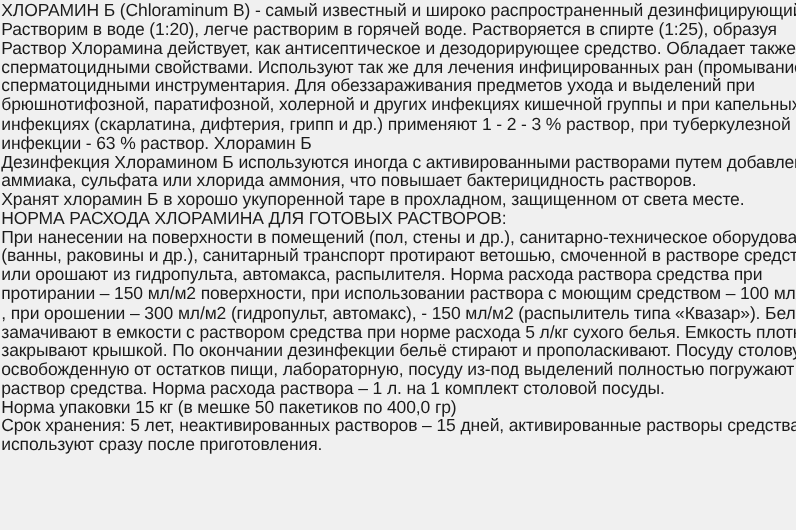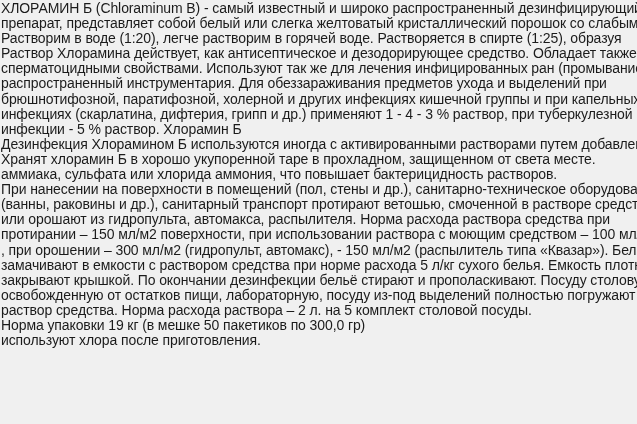--- a/index.html
+++ b/index.html
@@ -30,35 +30,36 @@
   .line {
     white-space: nowrap;
     height: 15.1px;
   }
 </style>
 </head>
 <body>
 
 <div class="doc">
   <div class="line">ХЛОРАМИН Б (Chloraminum B) - самый известный и широко распространенный дезинфицирующий</div>
-  <div class="line">препарат, представляет собой белый или слегка желтоватый кристаллический порошок со слабым</div>
   <div class="line">Растворим в воде (1:20), легче растворим в горячей воде. Растворяется в спирте (1:25), образуя</div>
   <div class="line">Раствор Хлорамина действует, как антисептическое и дезодорирующее средство. Обладает также</div>
   <div class="line">сперматоцидными свойствами. Используют так же для лечения инфицированных ран (промывание,</div>
-  <div class="line">распространенный инструментария. Для обеззараживания предметов ухода и выделений при</div>
+  <div class="line">сперматоцидными инструментария. Для обеззараживания предметов ухода и выделений при</div>
   <div class="line">брюшнотифозной, паратифозной, холерной и других инфекциях кишечной группы и при капельных</div>
-  <div class="line">инфекциях (скарлатина, дифтерия, грипп и др.) применяют 1 - 4 - 3 % раствор, при туберкулезной</div>
-  <div class="line">инфекции - 5 % раствор. Хлорамин Б</div>
+  <div class="line">инфекциях (скарлатина, дифтерия, грипп и др.) применяют 1 - 2 - 3 % раствор, при туберкулезной</div>
+  <div class="line">инфекции - 63 % раствор. Хлорамин Б</div>
   <div class="line">Дезинфекция Хлорамином Б используются иногда с активированными растворами путем добавление</div>
+  <div class="line">аммиака, сульфата или хлорида аммония, что повышает бактерицидность растворов.</div>
   <div class="line">Хранят хлорамин Б в хорошо укупоренной таре в прохладном, защищенном от света месте.</div>
-  <div class="line">аммиака, сульфата или хлорида аммония, что повышает бактерицидность растворов.</div>
+  <div class="line">НОРМА РАСХОДА ХЛОРАМИНА ДЛЯ ГОТОВЫХ РАСТВОРОВ:</div>
   <div class="line">При нанесении на поверхности в помещений (пол, стены и др.), санитарно-техническое оборудование</div>
   <div class="line">(ванны, раковины и др.), санитарный транспорт протирают ветошью, смоченной в растворе средства,</div>
   <div class="line">или орошают из гидропульта, автомакса, распылителя. Норма расхода раствора средства при</div>
   <div class="line">протирании – 150 мл/м2 поверхности, при использовании раствора с моющим средством – 100 мл/м2</div>
   <div class="line">, при орошении – 300 мл/м2 (гидропульт, автомакс), - 150 мл/м2 (распылитель типа «Квазар»). Белье</div>
   <div class="line">замачивают в емкости с раствором средства при норме расхода 5 л/кг сухого белья. Емкость плотно</div>
   <div class="line">закрывают крышкой. По окончании дезинфекции бельё стирают и прополаскивают. Посуду столовую,</div>
   <div class="line">освобожденную от остатков пищи, лабораторную, посуду из-под выделений полностью погружают в</div>
-  <div class="line">раствор средства. Норма расхода раствора – 2 л. на 5 комплект столовой посуды.</div>
-  <div class="line">Норма упаковки 19 кг (в мешке 50 пакетиков по 300,0 гр)</div>
-  <div class="line">используют хлора после приготовления.</div>
+  <div class="line">раствор средства. Норма расхода раствора – 1 л. на 1 комплект столовой посуды.</div>
+  <div class="line">Норма упаковки 15 кг (в мешке 50 пакетиков по 400,0 гр)</div>
+  <div class="line">Срок хранения: 5 лет, неактивированных растворов – 15 дней, активированные растворы средства</div>
+  <div class="line">используют сразу после приготовления.</div>
 </div>
 
 </body></html>

